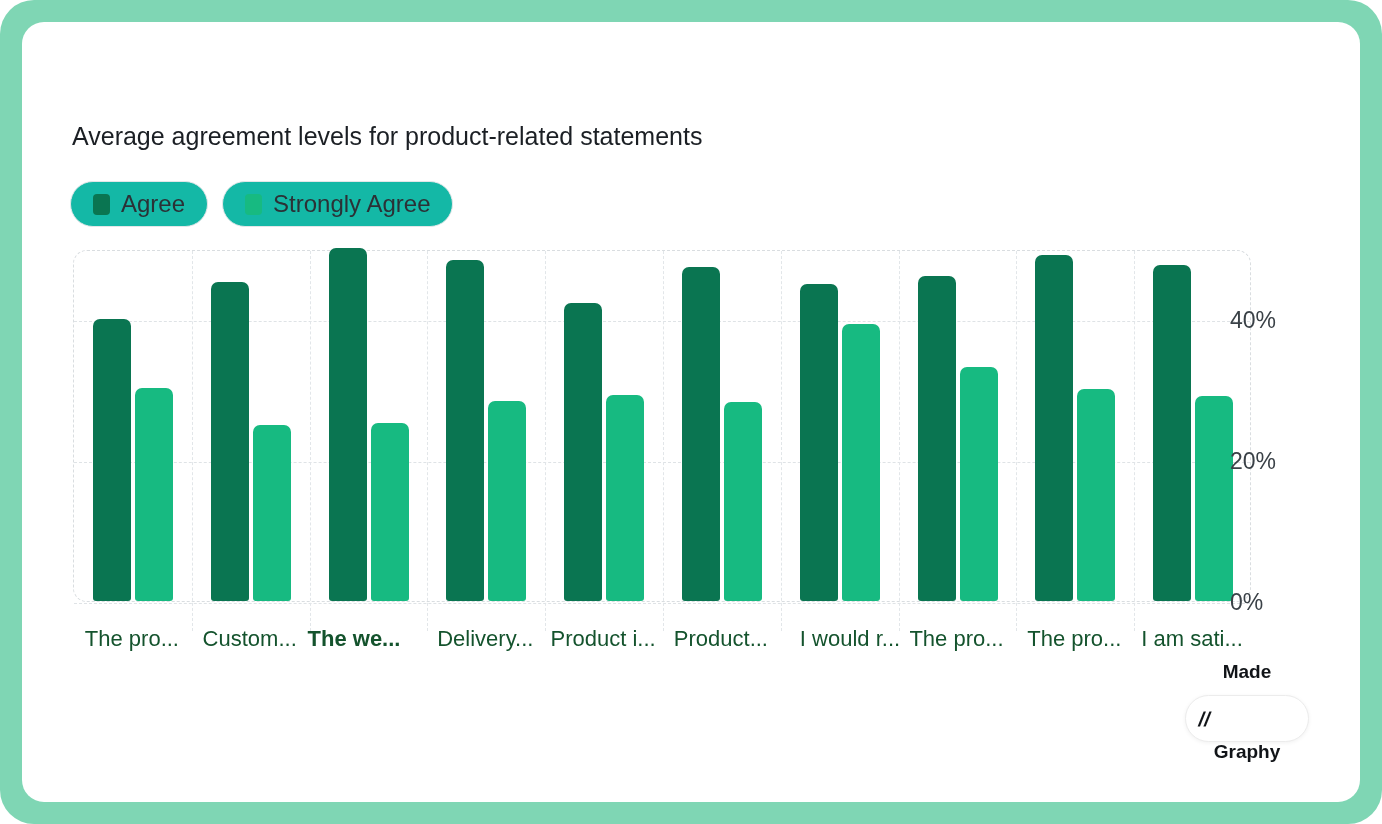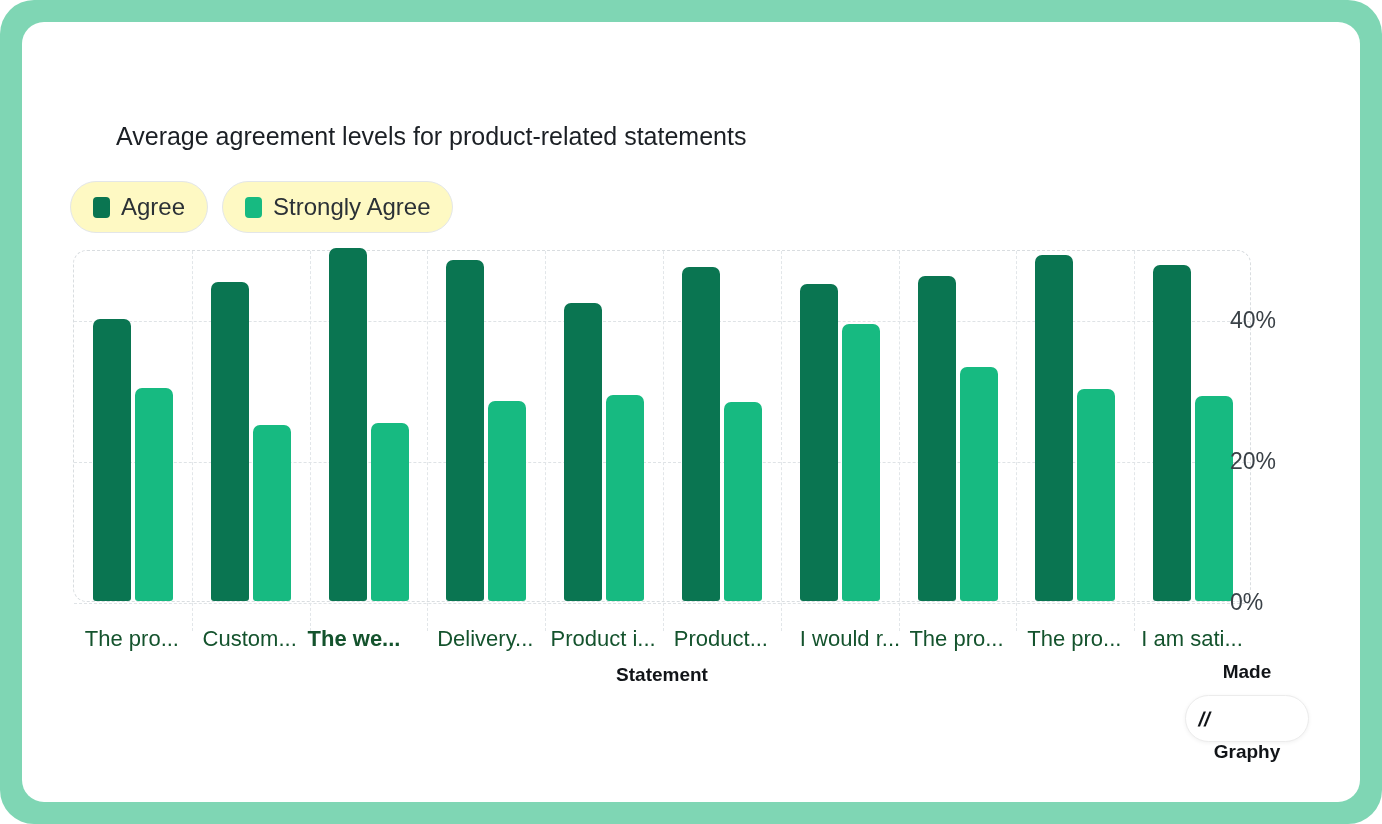--- a/index.html
+++ b/index.html
@@ -27,33 +27,33 @@
 
   
   #title {
     position: absolute; left: 50px; top: 48px;
     font-size: 35px; font-weight: 700; letter-spacing: -0.4px;
     color: #111418; white-space: nowrap;
   }
   #subtitle {
     position: absolute; left: 50px; top: 100px;
     font-size: 25px; font-weight: 400;
-    color: #1b1f24; white-space: nowrap; margin-left: 44px;
+    color: #1b1f24; white-space: nowrap;
   }
 
   
   #legend {
     position: absolute; left: 48px; top: 159px;
     display: flex; gap: 14px; align-items: center;
   }
   .legend-pill {
     display: flex; align-items: center; gap: 11px;
-    height: 52px; padding: 1px 22px;
+    height: 46px; padding: 1px 22px;
     border: 1.5px solid #e3e6e8; border-radius: 999px;
-    background: #fef9c3;
+    background: #14b8a6;
   }
   .legend-swatch {
     width: 17px; height: 21px; border-radius: 4px; flex: none;
   }
   .legend-label {
     font-size: 24px; color: #2b3136; white-space: nowrap;
   }
 
   
   #plot {
@@ -166,21 +166,20 @@
         <div class="bar agree" title="Agree: 46.1%" style="left: 843.5px; width: 38px; height: 324.544px;"></div>
         <div class="bar strong-agree" title="Strongly Agree: 33.2%" style="left: 885.5px; width: 38px; height: 233.728px;"></div>
         <div class="sep" style="left: 824.6px; height: 380px;"></div>
         <div class="bar agree" title="Agree: 49.1%" style="left: 961.3px; width: 38px; height: 345.664px;"></div>
         <div class="bar strong-agree" title="Strongly Agree: 30.1%" style="left: 1003.3px; width: 38px; height: 211.904px;"></div>
         <div class="sep" style="left: 942.4px; height: 380px;"></div>
         <div class="bar agree" title="Agree: 47.8%" style="left: 1079.1px; width: 38px; height: 336.512px;"></div>
         <div class="bar strong-agree" title="Strongly Agree: 29.1%" style="left: 1121.1px; width: 38px; height: 204.864px;"></div>
         <div class="sep" style="left: 1060.2px; height: 380px;"></div>
       </div>
-    <div id="xaxis-title">Statement</div>
 
 
     <div id="watermark">
         <div>Made</div>
         <div>with</div>
         <div>Graphy</div>
       </div>
     <div id="watermark-pill"></div>
     <div id="watermark-glyph">//</div>
 

